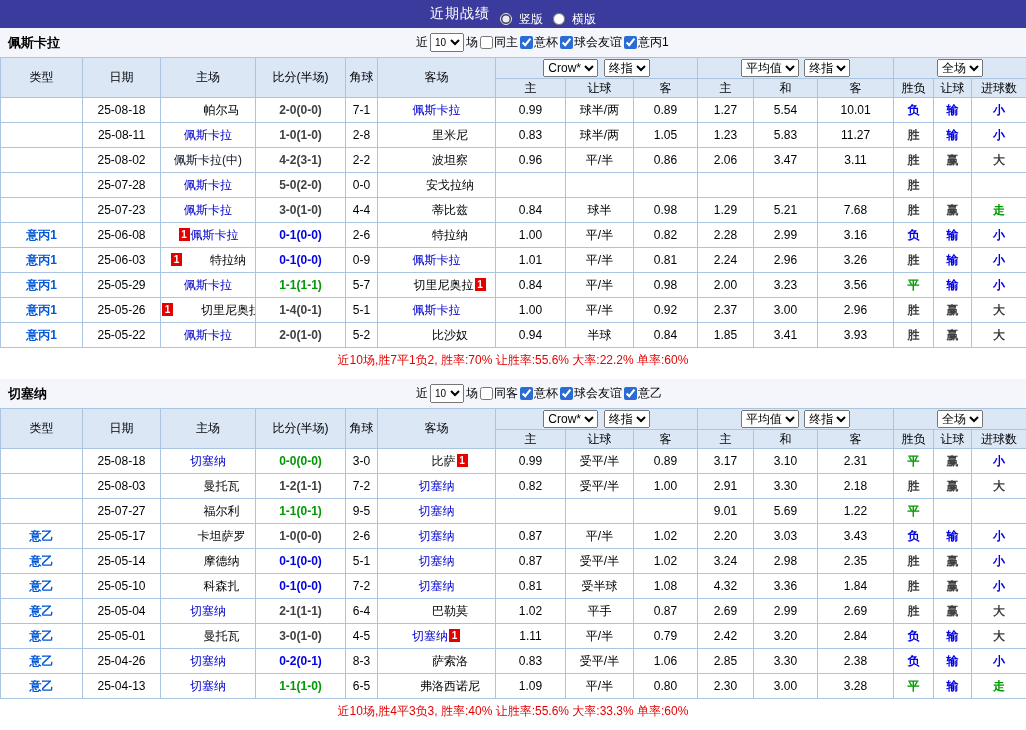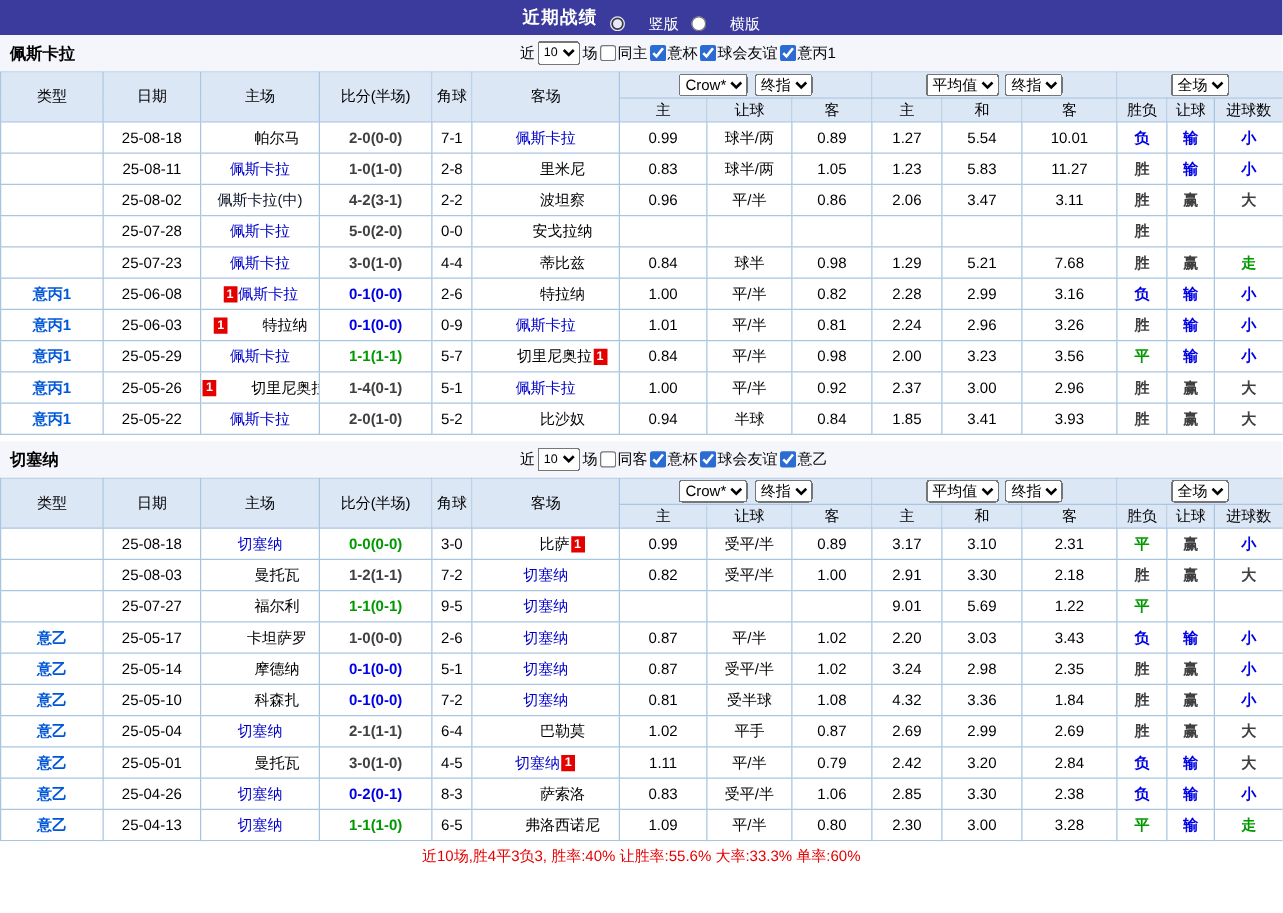--- a/index.html
+++ b/index.html
@@ -6,22 +6,22 @@
   html,body { margin:0; padding:0; }
   body {
     width:1026px; background:#ffffff;
     font-family:"Liberation Sans", sans-serif; font-size:12px; color:#000;
   }
   
   .topbar {
     height:28px; background:#3b3a9d; color:#fff;
     display:flex; align-items:center; justify-content:center; gap:10px;
   }
-  .topbar-title { font-weight:bold; font-size:14px; letter-spacing:1px; }
-  .radio-opt { display:inline-flex; align-items:center; gap:19px; cursor:pointer; font-size:12px;margin-top:10px; }
+  .topbar-title { font-weight:normal; font-size:14px; letter-spacing:1px; }
+  .radio-opt { display:inline-flex; align-items:center; gap:7px; cursor:pointer; font-size:12px;margin-top:10px; }
   .radio-opt input { accent-color:#e8e8ff; margin:0; width:12px; height:12px; }
 
   
   .section { background:#fff; }
   .section + .section { margin-top:5px; }
   .section-bar {
     position:relative; height:29px; background:#f5f5fc;
     display:flex; align-items:center; padding:0 8px;
   }
   .team-title { font-weight:bold; font-size:13px; }
@@ -322,20 +322,21 @@
             <td>0.84</td>
             <td>1.85</td>
             <td>3.41</td>
             <td>3.93</td>
             <td class="res red">胜</td>
             <td class="res red">赢</td>
             <td class="res red">大</td>
           </tr>
         </tbody>
     </table>
+    <div class="summary">近10场,胜7平1负2, 胜率:70% 让胜率:55.6% 大率:22.2% 单率:60%</div>
   </div>
 
   <div class="section">
     <div class="section-bar">
       <span class="team-title">切塞纳</span>
       <span class="filters">
         <span>近</span>
         <select><option>10</option></select>
         <span>场</span>
         <label class="chk">

